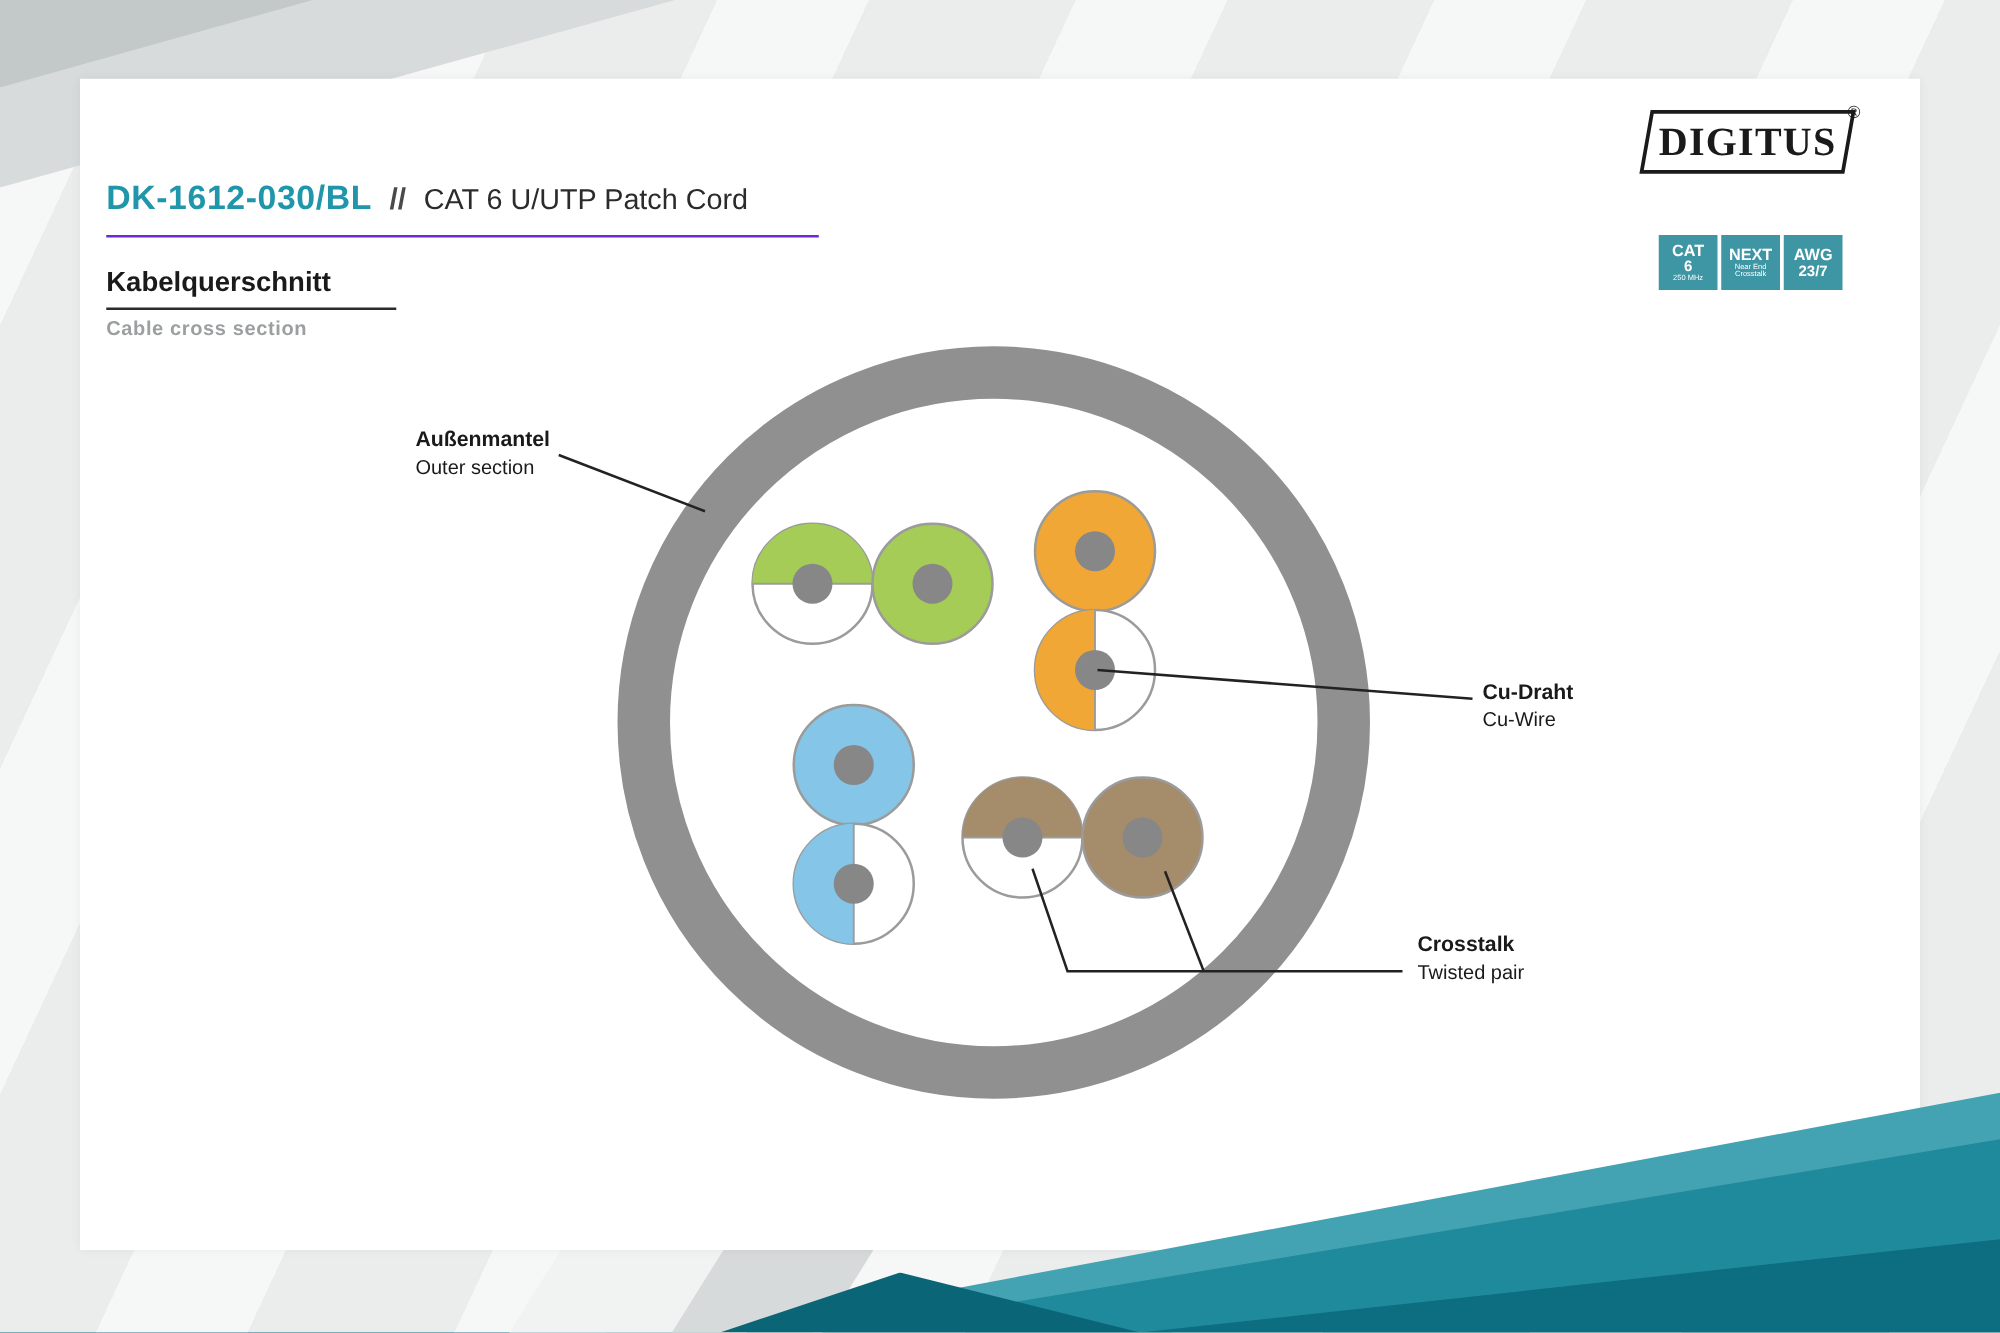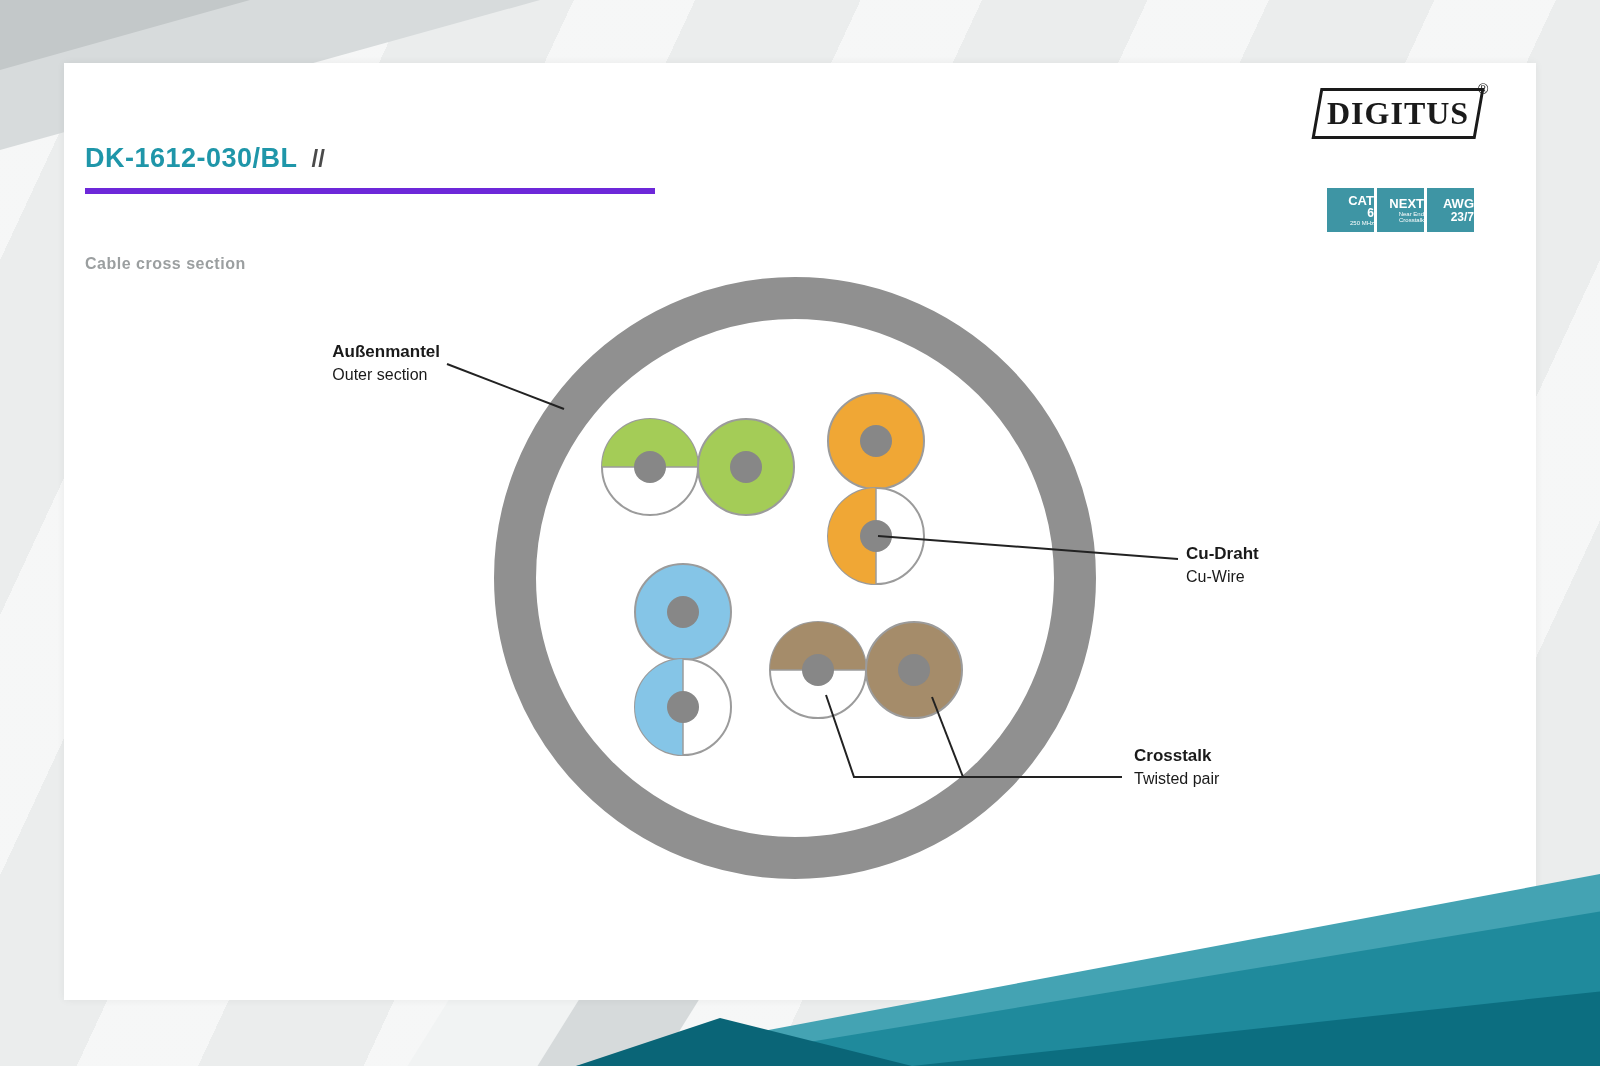--- a/index.html
+++ b/index.html
@@ -39,31 +39,31 @@
   }
   .logo-text{
     transform:skewX(10deg);
     font-family:"Liberation Serif",serif;font-weight:bold;
     font-size:32px;letter-spacing:1px;color:#1a1a1a;white-space:nowrap;
   }
   .logo-reg{position:absolute;left:1414px;top:18px;font-size:14px;color:#1a1a1a;}
   
   .title-row{
     position:absolute;left:21px;top:80px;width:570px;
-    border-bottom:6px solid #6d28d9;padding-bottom:14px;
+    border-bottom:2px solid #6d28d9;padding-bottom:14px;
     display:flex;align-items:baseline;gap:14px;white-space:nowrap;
   }
   .model{color:var(--accent,#1f96a9);font-size:27px;font-weight:bold;letter-spacing:.5px;}
   .sep{color:#4a4a4a;font-size:24px;font-weight:bold;}
   .product{color:#2b2b2b;font-size:23px;}
   
   .badges{position:absolute;left:1263px;top:125px;display:flex;gap:3px;}
   .badge{
     width:47px;height:44px;background:var(--badge,#3e95a4);color:#fff;
-    display:flex;flex-direction:column;align-items:flex-end;justify-content:center;
+    display:flex;flex-direction:column;align-items:center;justify-content:center;
     text-align:center;line-height:1.05;
   }
   .b-top{font-weight:bold;font-size:13px;}
   .b-mid{font-weight:bold;font-size:12px;}
   .b-small{font-size:6px;}
   
   .sec-de{
     position:absolute;left:21px;top:150px;width:232px;
     font-size:22px;font-weight:bold;color:#1a1a1a;
     padding-bottom:7px;border-bottom:2px solid #2b2b2b;
@@ -104,39 +104,41 @@
 <div class="card">
 
   <div class="logo-box">
     <span class="logo-text">DIGITUS</span>
   </div>
   <span class="logo-reg">®</span>
 
   <div class="title-row">
     <span class="model">DK-1612-030/BL</span>
     <span class="sep">//</span>
+    <span class="product">CAT 6 U/UTP Patch Cord</span>
   </div>
 
   <div class="badges">
     <div class="badge">
       <span class="b-top">CAT</span>
       <span class="b-mid">6</span>
       <span class="b-small">250 MHz</span>
     </div>
     <div class="badge">
       <span class="b-top">NEXT</span>
       <span class="b-small">Near End</span>
       <span class="b-small">Crosstalk</span>
     </div>
     <div class="badge">
       <span class="b-top">AWG</span>
       <span class="b-mid">23/7</span>
     </div>
   </div>
 
+  <div class="sec-de">Kabelquerschnitt</div>
   <div class="sec-en">Cable cross section</div>
 
   <svg class="diagram" viewBox="0 0 1472 937" xmlns="http://www.w3.org/2000/svg">
 
     <circle class="jacket-ring" cx="731" cy="515" r="280"></circle>
 
     <g>
       <circle class="base" cx="586" cy="404" r="48"></circle>
       <path class="half-green" d="M 538 404 A 48 48 0 0 1 634 404 Z"></path>
       <line class="chord" x1="538" y1="404" x2="634" y2="404"></line>

